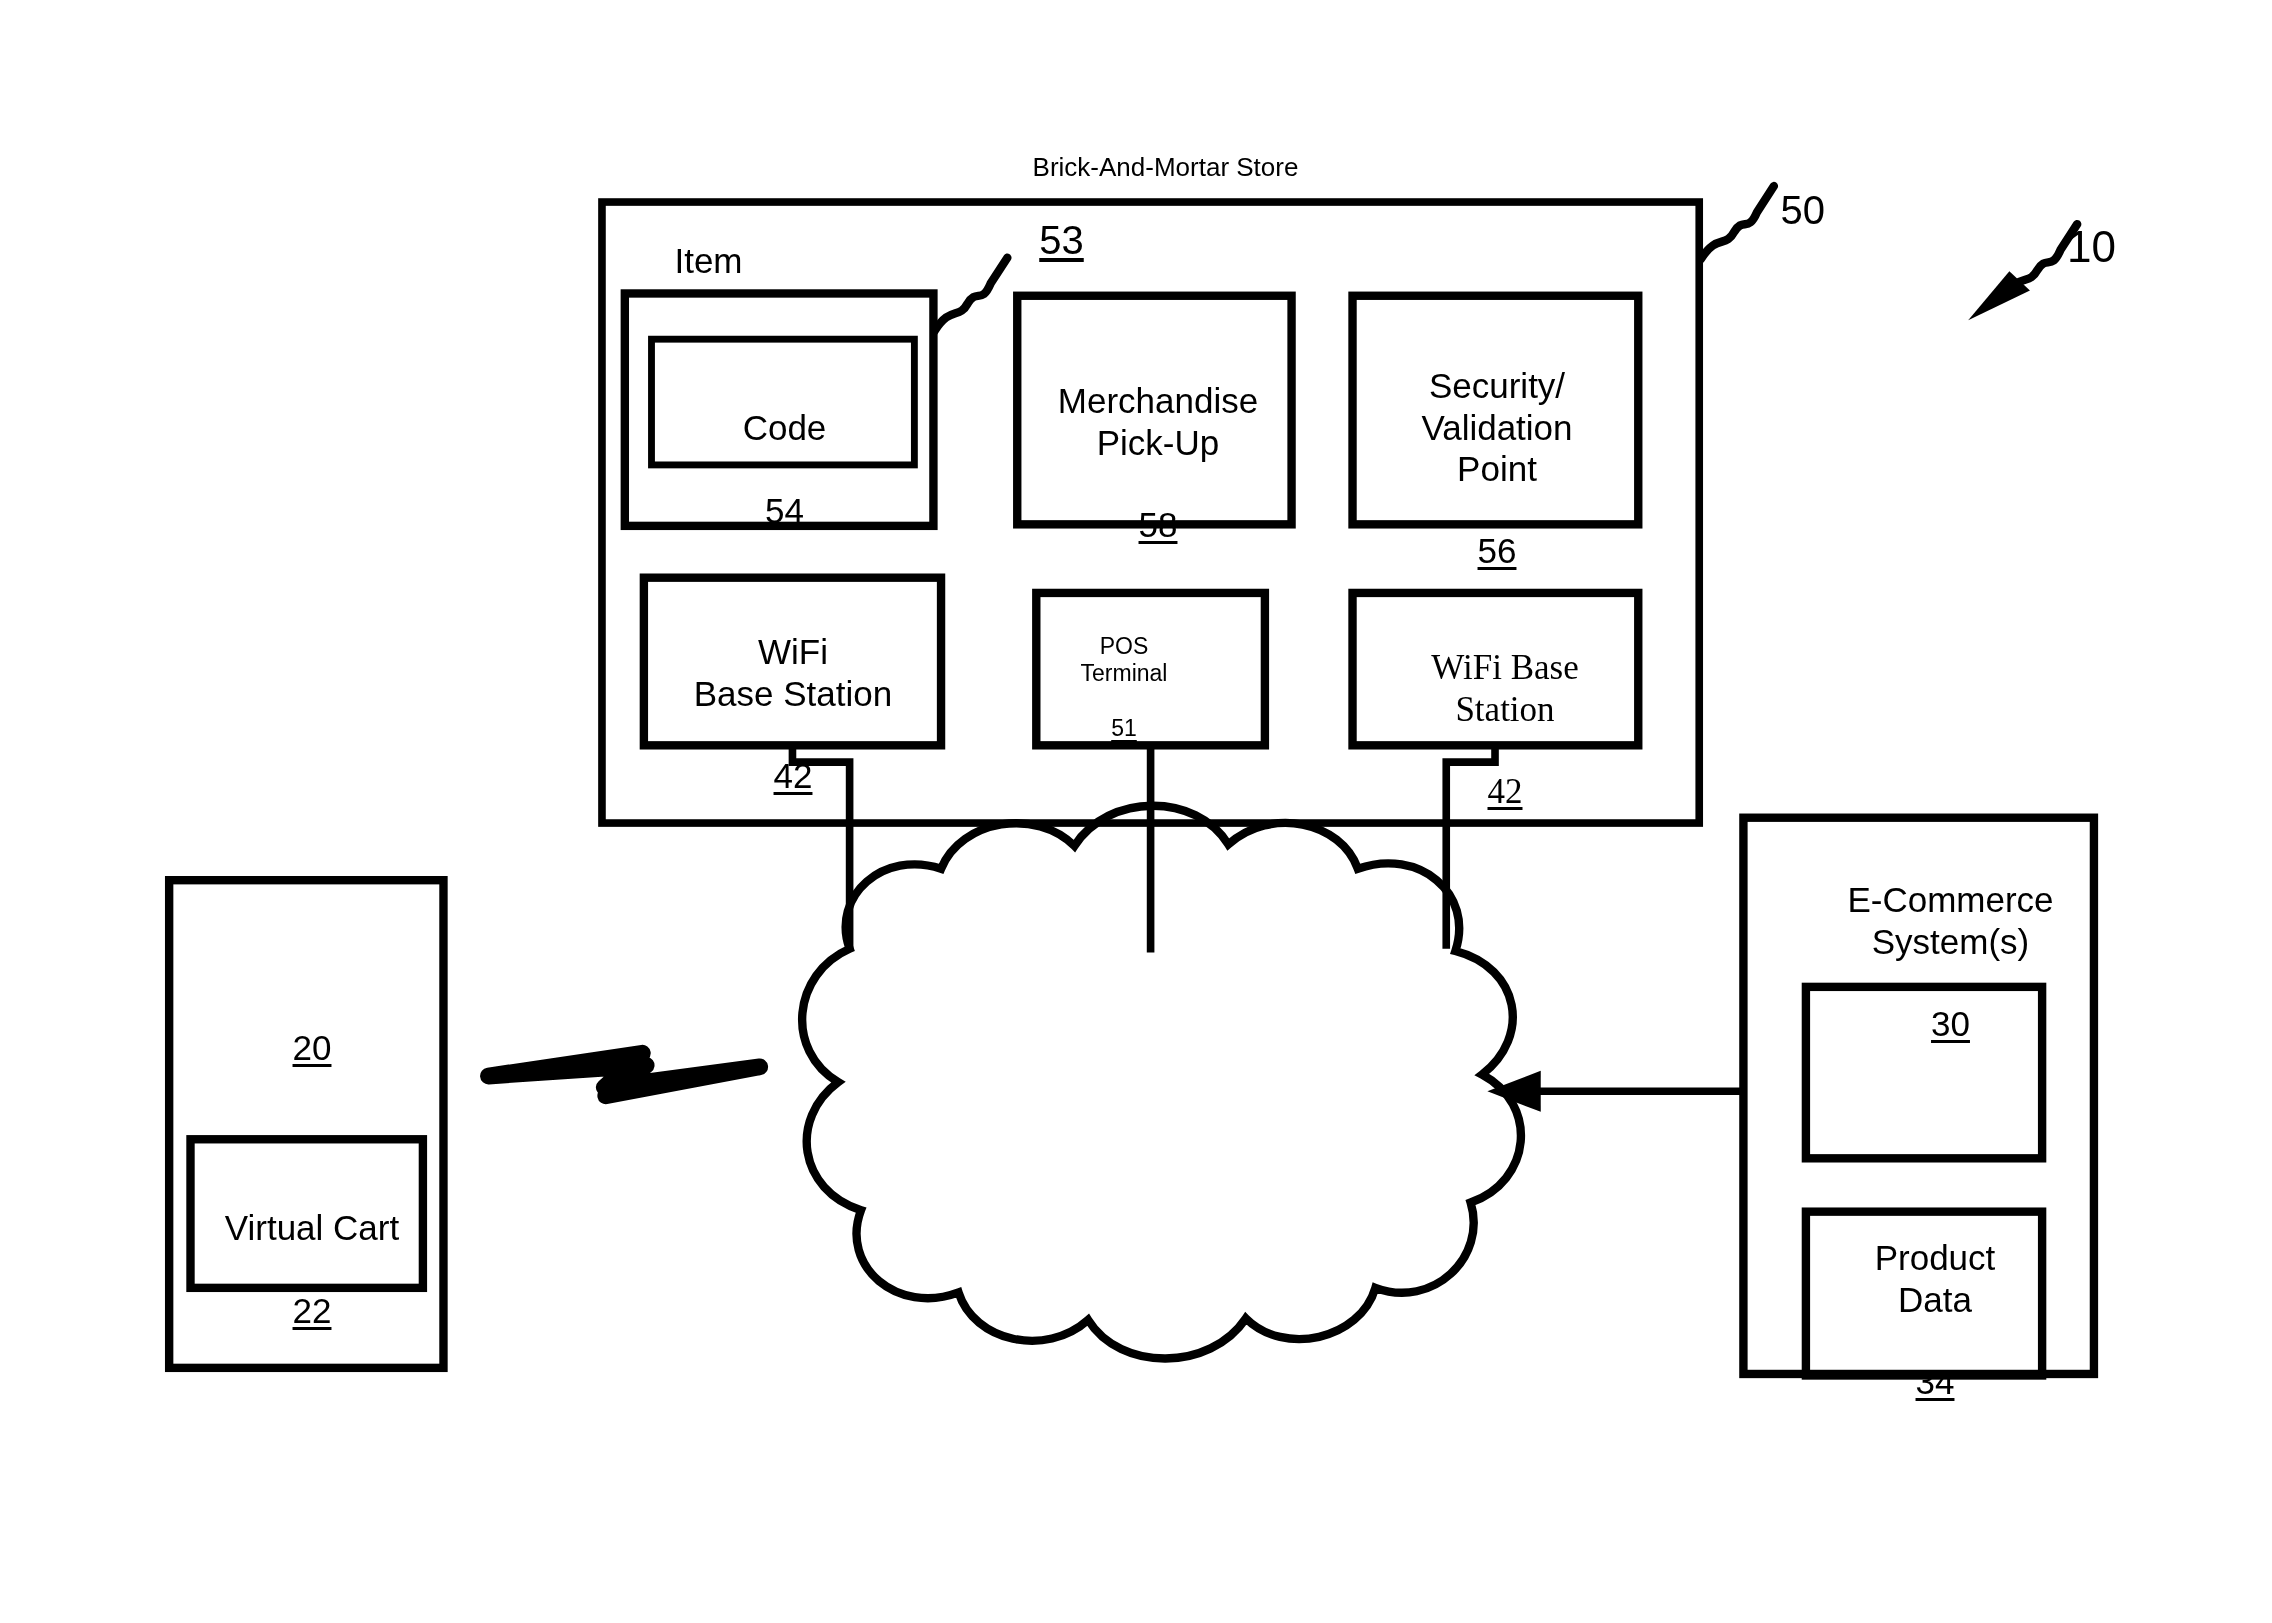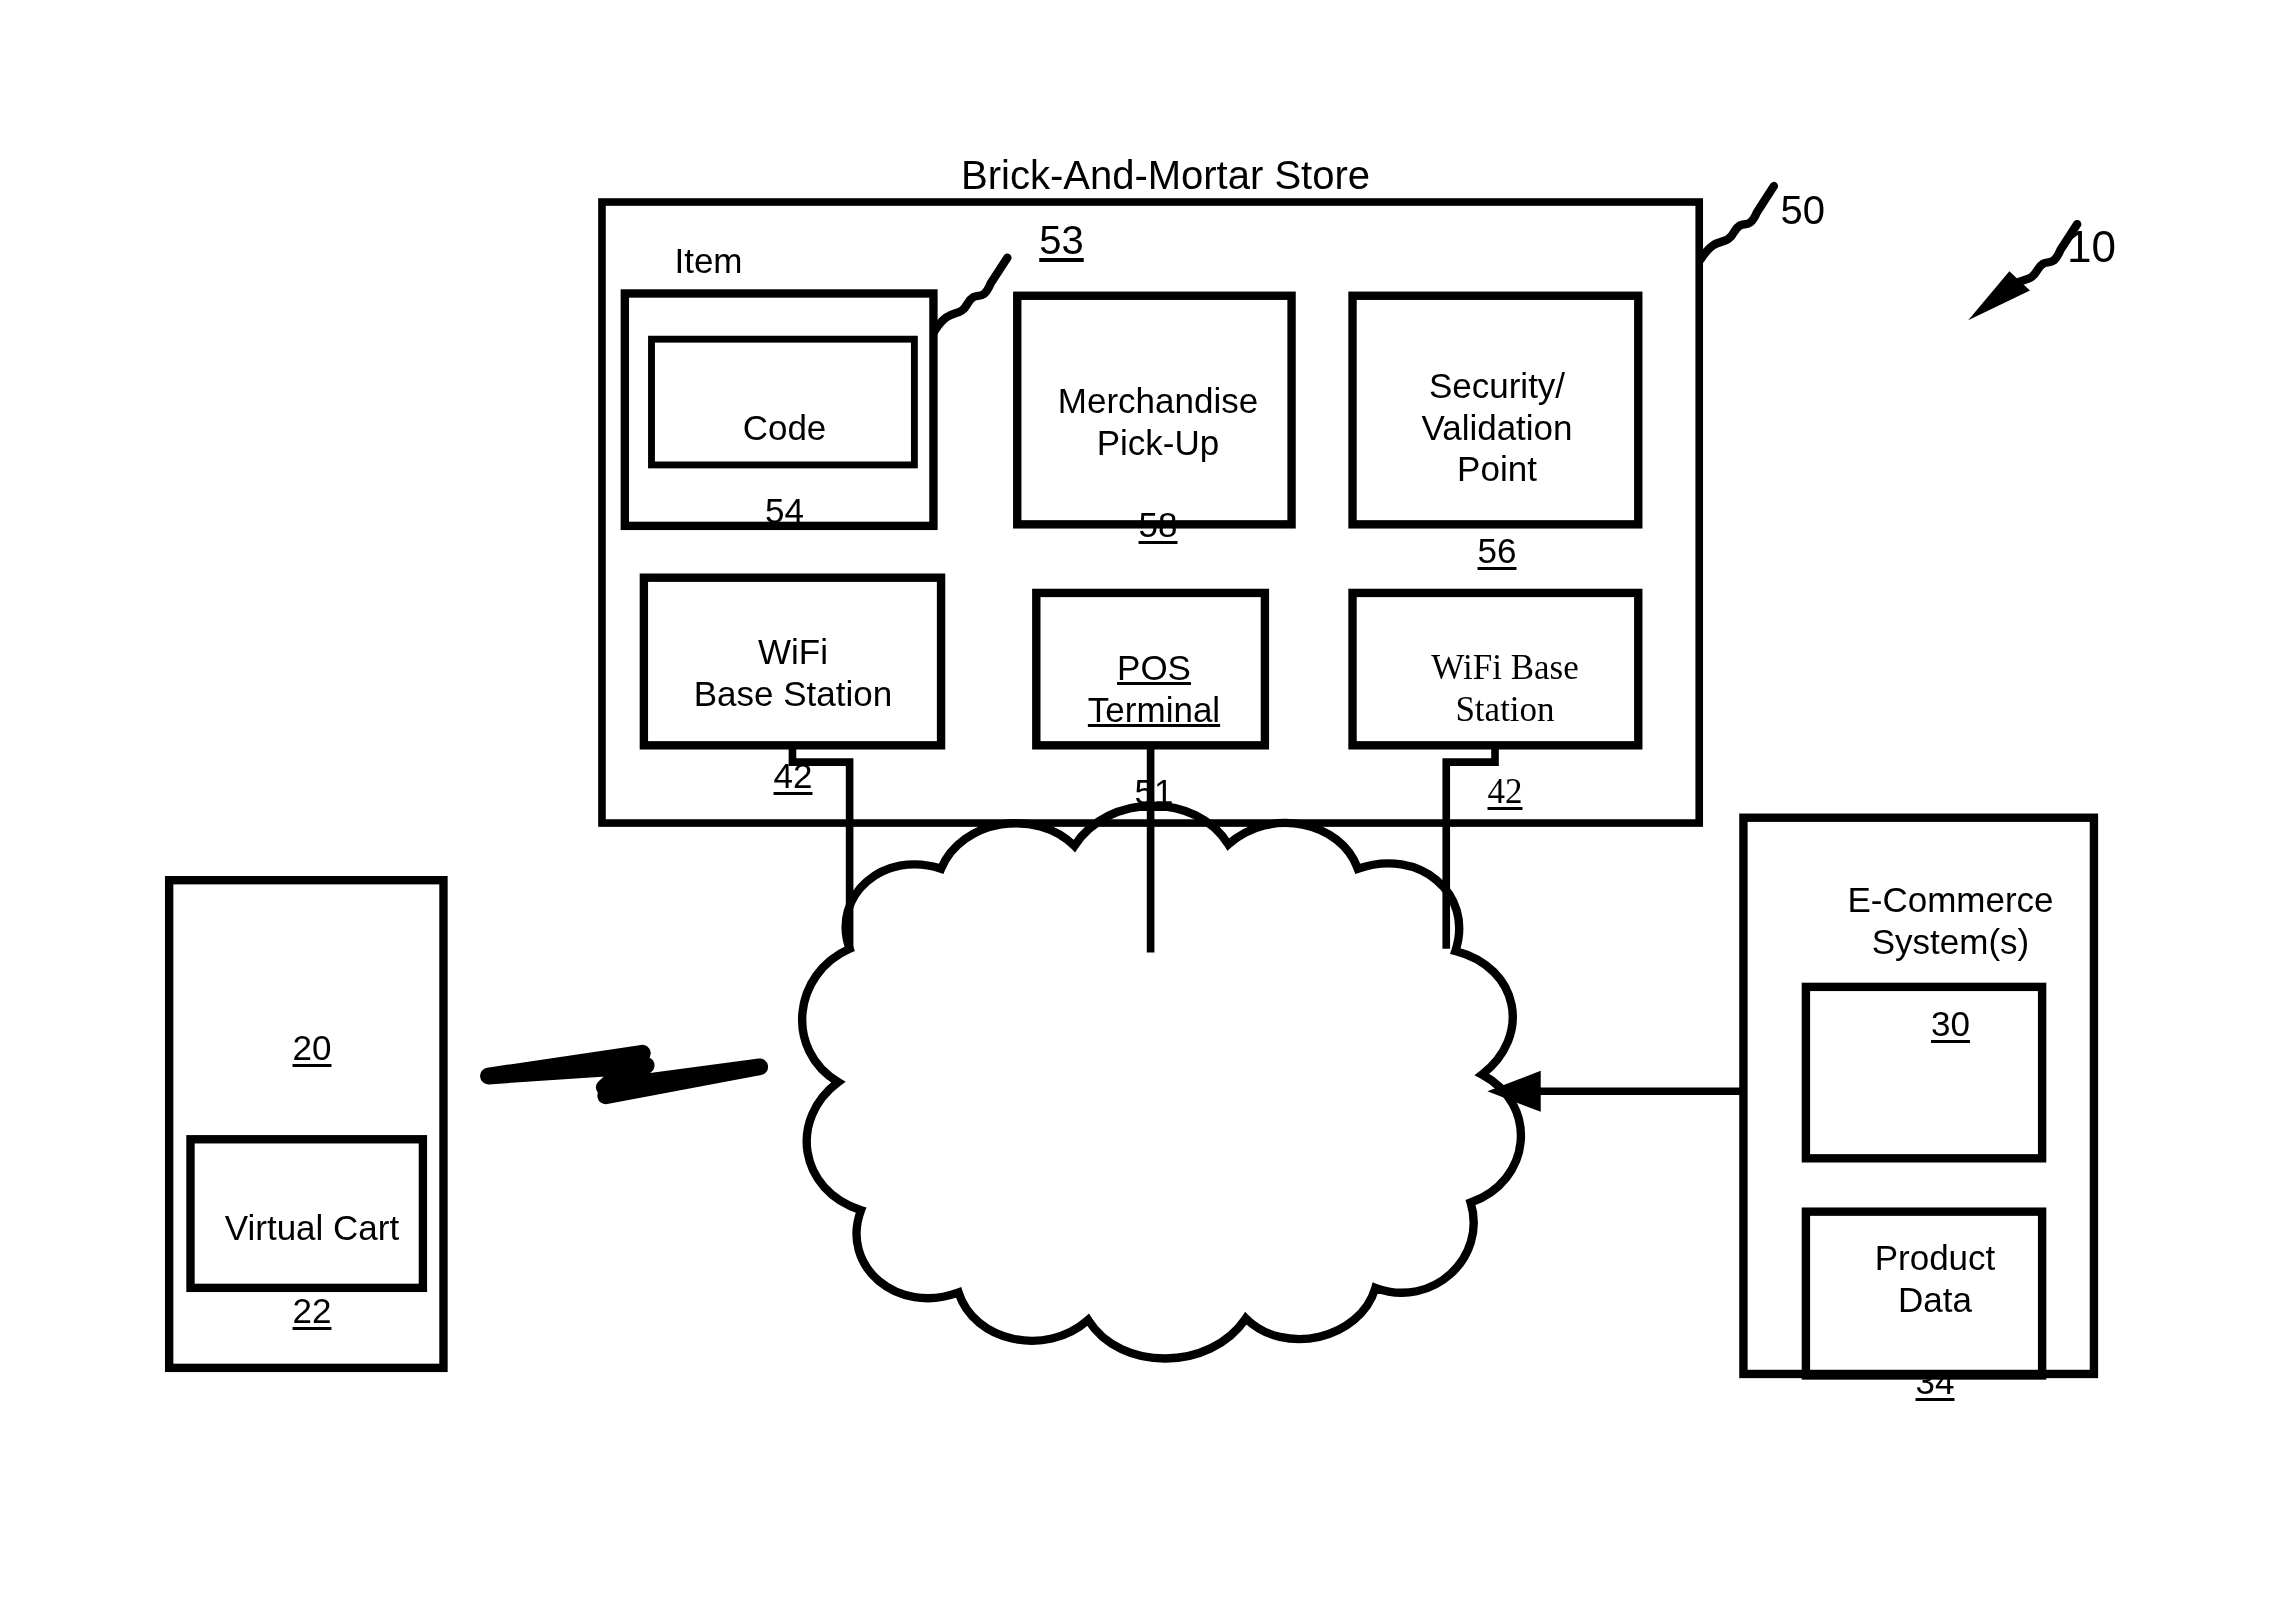--- a/index.html
+++ b/index.html
@@ -24,27 +24,27 @@
   }
   .lbl {
     position: absolute;
     text-align: center;
     line-height: 1.18;
     color: #000;
     white-space: pre-line;
     font-family: "Liberation Sans", sans-serif;
   }
   .refnum { text-decoration: underline; text-underline-offset: 3.8px; }
-  .t-store-title { left: 899px; top: 152px; width: 533px; font-size: 40px; }
+  .t-store-title { left: 899px; top: 152px; width: 533px; font-size: 26px; }
   .t-item      { left: 617px;  top: 240px;  width: 183px; font-size: 35px; }
   .t-code      { left: 651px;  top: 366px;  width: 267px; font-size: 35px; }
   .t-merch     { left: 1017px; top: 339px;  width: 282px; font-size: 35px; }
   .t-sec       { left: 1352px; top: 324px;  width: 290px; font-size: 35px; }
   .t-wifi1     { left: 648px;  top: 590px;  width: 290px; font-size: 35px; }
-  .t-pos       { left: 1036px; top: 606px;  width: 236px; font-size: 35px; text-decoration: underline; }
+  .t-pos       { left: 1006px; top: 606px;  width: 236px; font-size: 23px; }
   .t-wifi2     { left: 1364px; top: 606px;  width: 282px; font-size: 35px; font-family: Liberation Serif, serif; }
   .t-network   { left: 975px; top: 1067px; width: 320px; font-size: 35px; }
   .t-mobile    { left: 171px;  top: 903px; width: 282px; font-size: 35px; }
   .t-cart      { left: 190px;  top: 1166px; width: 244px; font-size: 35px; }
   .t-ecom      { left: 1783px; top: 838px; width: 335px; font-size: 35px; }
   .t-cust      { left: 1813px; top: 1006px; width: 244px; font-size: 35px; }
   .t-prod      { left: 1813px; top: 1196px; width: 244px; font-size: 35px; }
   .t-r53       { left: 1027px; top: 217px;  width: 69px;  font-size: 40px; }
   .t-r50       { left: 1756px; top: 187px;  width: 69px;  font-size: 40px; text-align: right; }
   .t-r10       { left: 2057px; top: 221px;  width: 69px;  font-size: 44px; }

